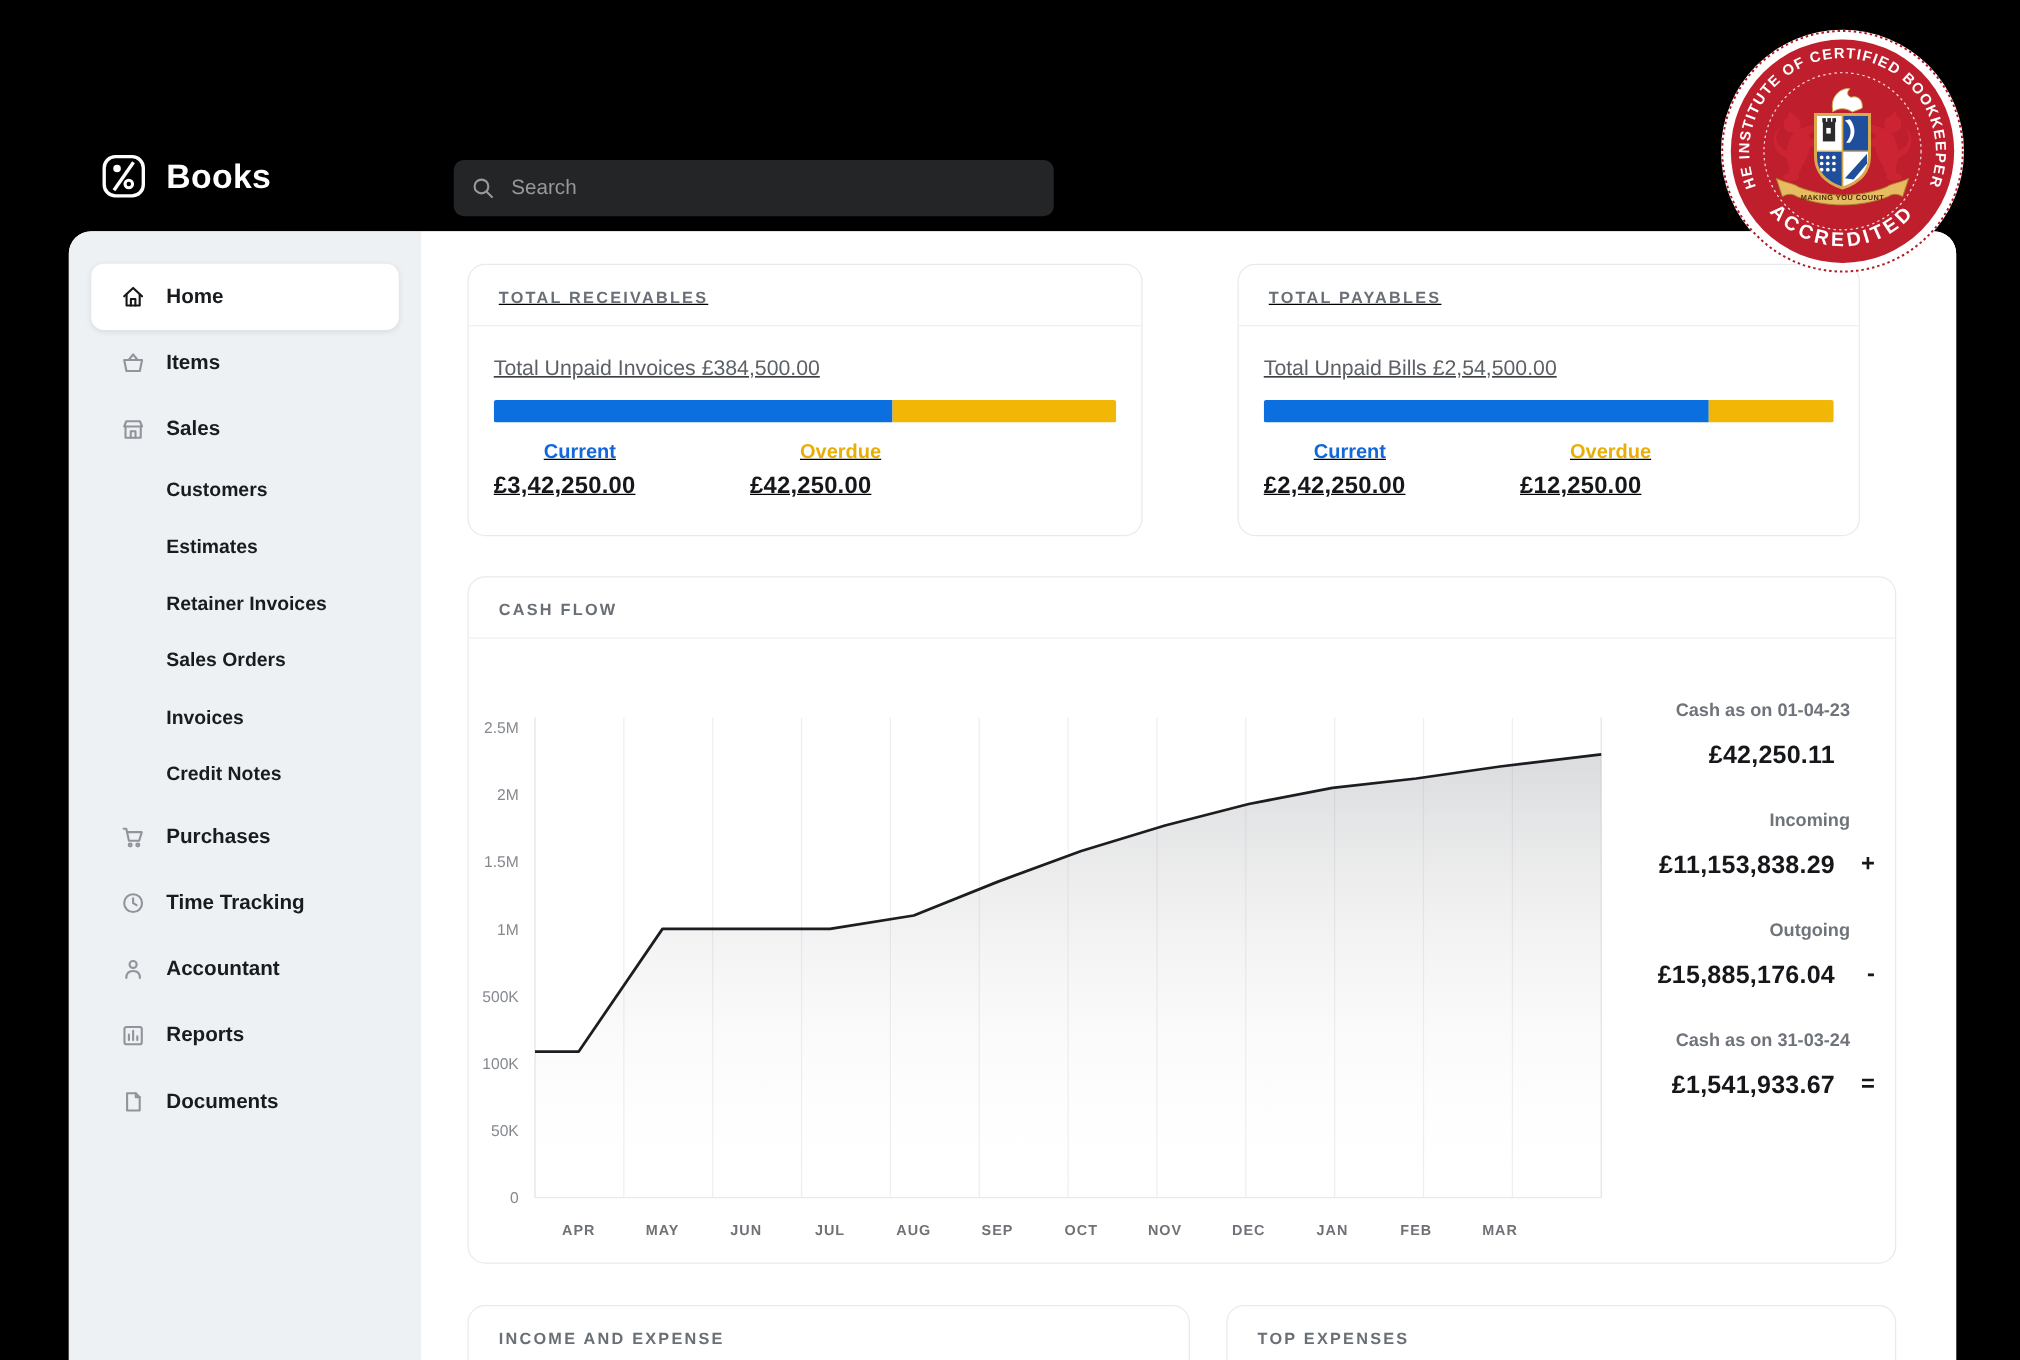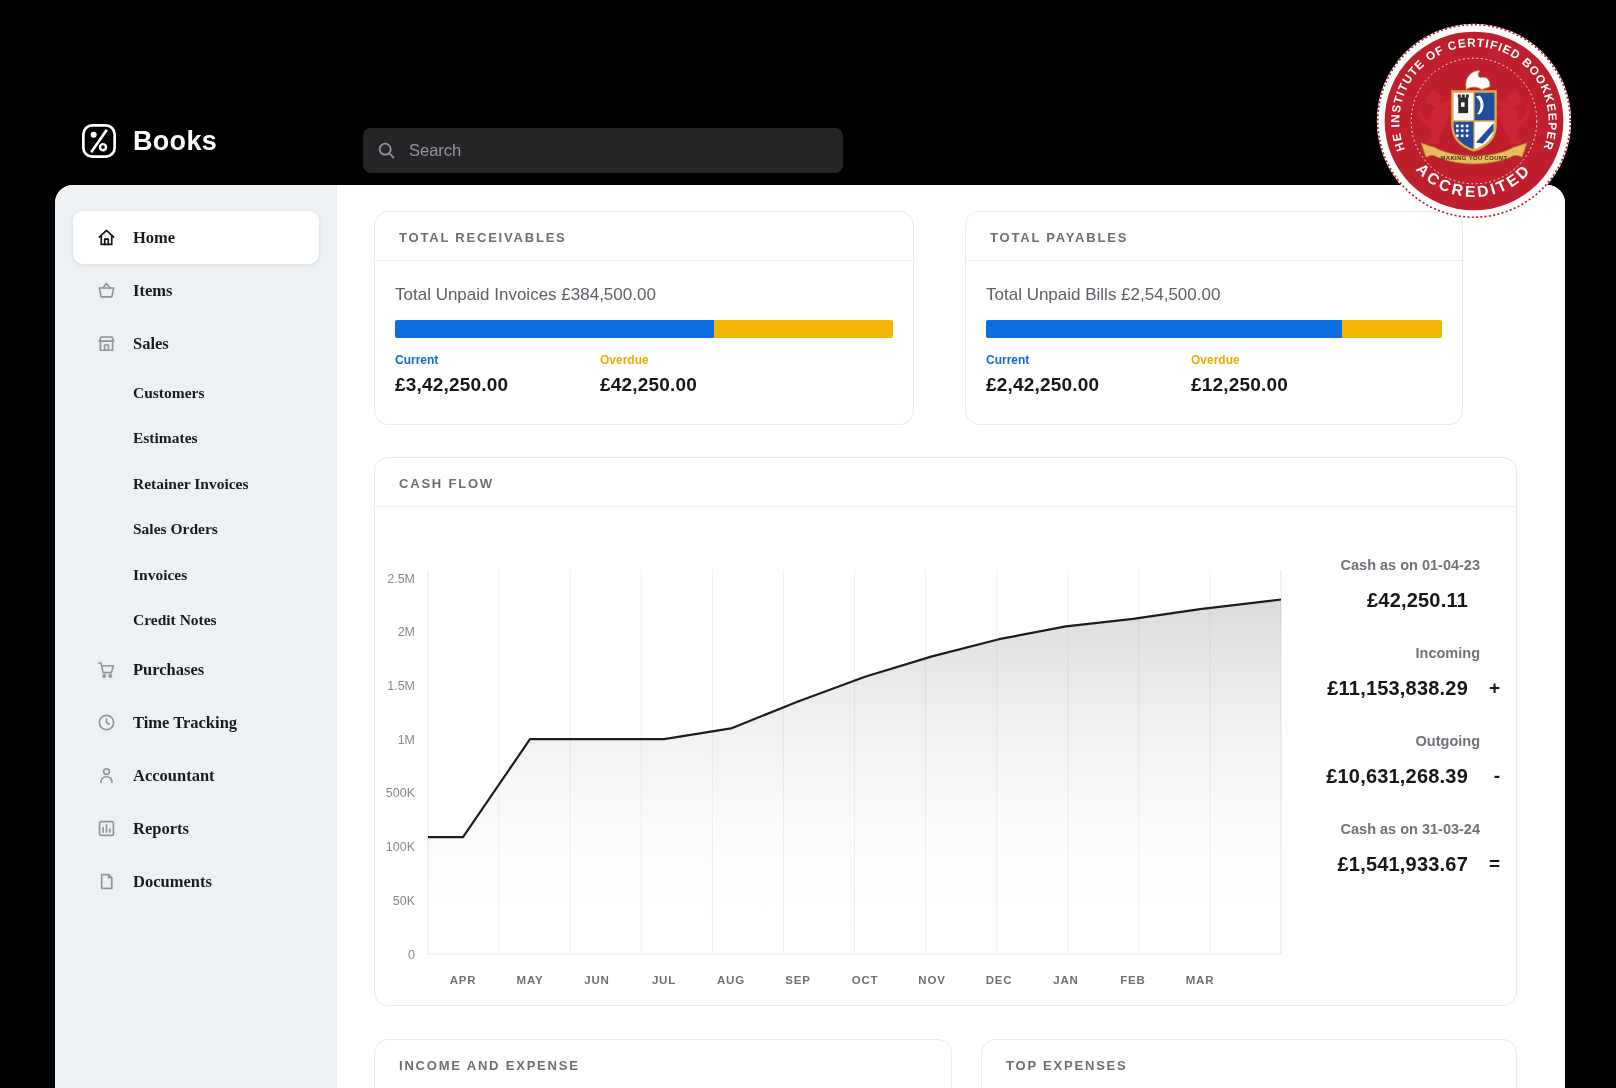--- a/index.html
+++ b/index.html
@@ -31,43 +31,43 @@
   }
   .badge{position:absolute;left:1366px;top:13px;width:216px;height:216px;z-index:30;}
   
   .window{
     position:absolute;left:55px;top:185px;width:1510px;height:903px;background:#fff;
     border-radius:18px 18px 0 0;overflow:hidden;display:flex;
   }
   .sidebar{width:282px;flex-shrink:0;background:#eef1f3;padding-top:26px;box-sizing:border-box;}
   .side-item{
     display:flex;align-items:center;gap:16px;height:53px;margin:0 18px;padding:0 10px 0 22px;
-    border-radius:10px;color:#191c1f;font-weight:700;font-size:16.5px;cursor:pointer;box-sizing:border-box;font-family:Liberation Serif, serif;
+    border-radius:10px;color:#191c1f;font-weight:700;font-size:16.5px;cursor:pointer;box-sizing:border-box;
   }
   .side-item .ic{width:22px;height:22px;color:#8f959b;display:flex;align-items:center;justify-content:center;}
   .side-item.active{background:#fff;box-shadow:0 1px 5px rgba(0,0,0,.09);}
   .side-item.active .ic{color:#141618;}
   .side-item.sub{height:45.5px;padding-left:60px;font-size:15.5px;}
   main{flex:1;background:#fff;padding:26px 0 0 37px;box-sizing:border-box;overflow:hidden;}
   .card{border:1px solid #e9eaec;border-radius:14px;background:#fff;box-sizing:border-box;}
   .card-h{
     padding:18px 24px 15px;border-bottom:1px solid #efeff1;color:#6a6f76;font-size:13px;
     font-weight:700;letter-spacing:1.8px;
   }
-  .row-top{display:flex;gap:51px;}
+  .row-top{display:flex;gap:76px;text-decoration:underline;}
   .card-rec{width:540px;}
   .card-pay{width:498px;}
   .card-b{padding:24px 20px 28px;}
   .subtitle{color:#5c6167;font-size:17px;margin-bottom:15px;}
   .bar{height:18px;display:flex;border-radius:2px;overflow:hidden;}
   .seg-blue{background:var(--blue);}
   .seg-yellow{flex:1;background:var(--yellow);}
   .split{display:flex;margin-top:15px;}
   .split .col{width:205px;}
-  .lab{font-size:12px;font-weight:700;}
+  .lab{font-size:16px;font-weight:700;margin-left:40px;}
   .lab.blue{color:var(--blue-text);}
   .lab.yel{color:var(--yellow-text);}
   .amt{font-size:19px;font-weight:700;color:var(--ink);margin-top:7px;letter-spacing:.2px;}
   
   .card-cf{margin-top:32px;width:1143px;}
   .cf-wrap{display:flex;padding:6px 0 10px 8px;}
   .stats{width:233px;box-sizing:border-box;padding:44px 16px 0 0;text-align:right;margin-left:auto;}
   .stat-group{margin-bottom:33px;}
   .stat-label{color:var(--gray-label);font-size:14.5px;font-weight:700;margin-right:20px;}
   .stat-vrow{display:flex;justify-content:flex-end;align-items:flex-start;margin-top:16px;}
@@ -382,21 +382,21 @@
             <div class="stat-group">
               <div class="stat-label">Incoming</div>
               <div class="stat-vrow">
                 <span class="stat-value">£11,153,838.29</span>
                 <span class="stat-op">+</span>
               </div>
             </div>
             <div class="stat-group">
               <div class="stat-label">Outgoing</div>
               <div class="stat-vrow">
-                <span class="stat-value">£10,631,268.39</span>
+                <span class="stat-value">£15,885,176.04</span>
                 <span class="stat-op">-</span>
               </div>
             </div>
             <div class="stat-group">
               <div class="stat-label">Cash as on 31-03-24</div>
               <div class="stat-vrow">
                 <span class="stat-value">£1,541,933.67</span>
                 <span class="stat-op">=</span>
               </div>
             </div>

